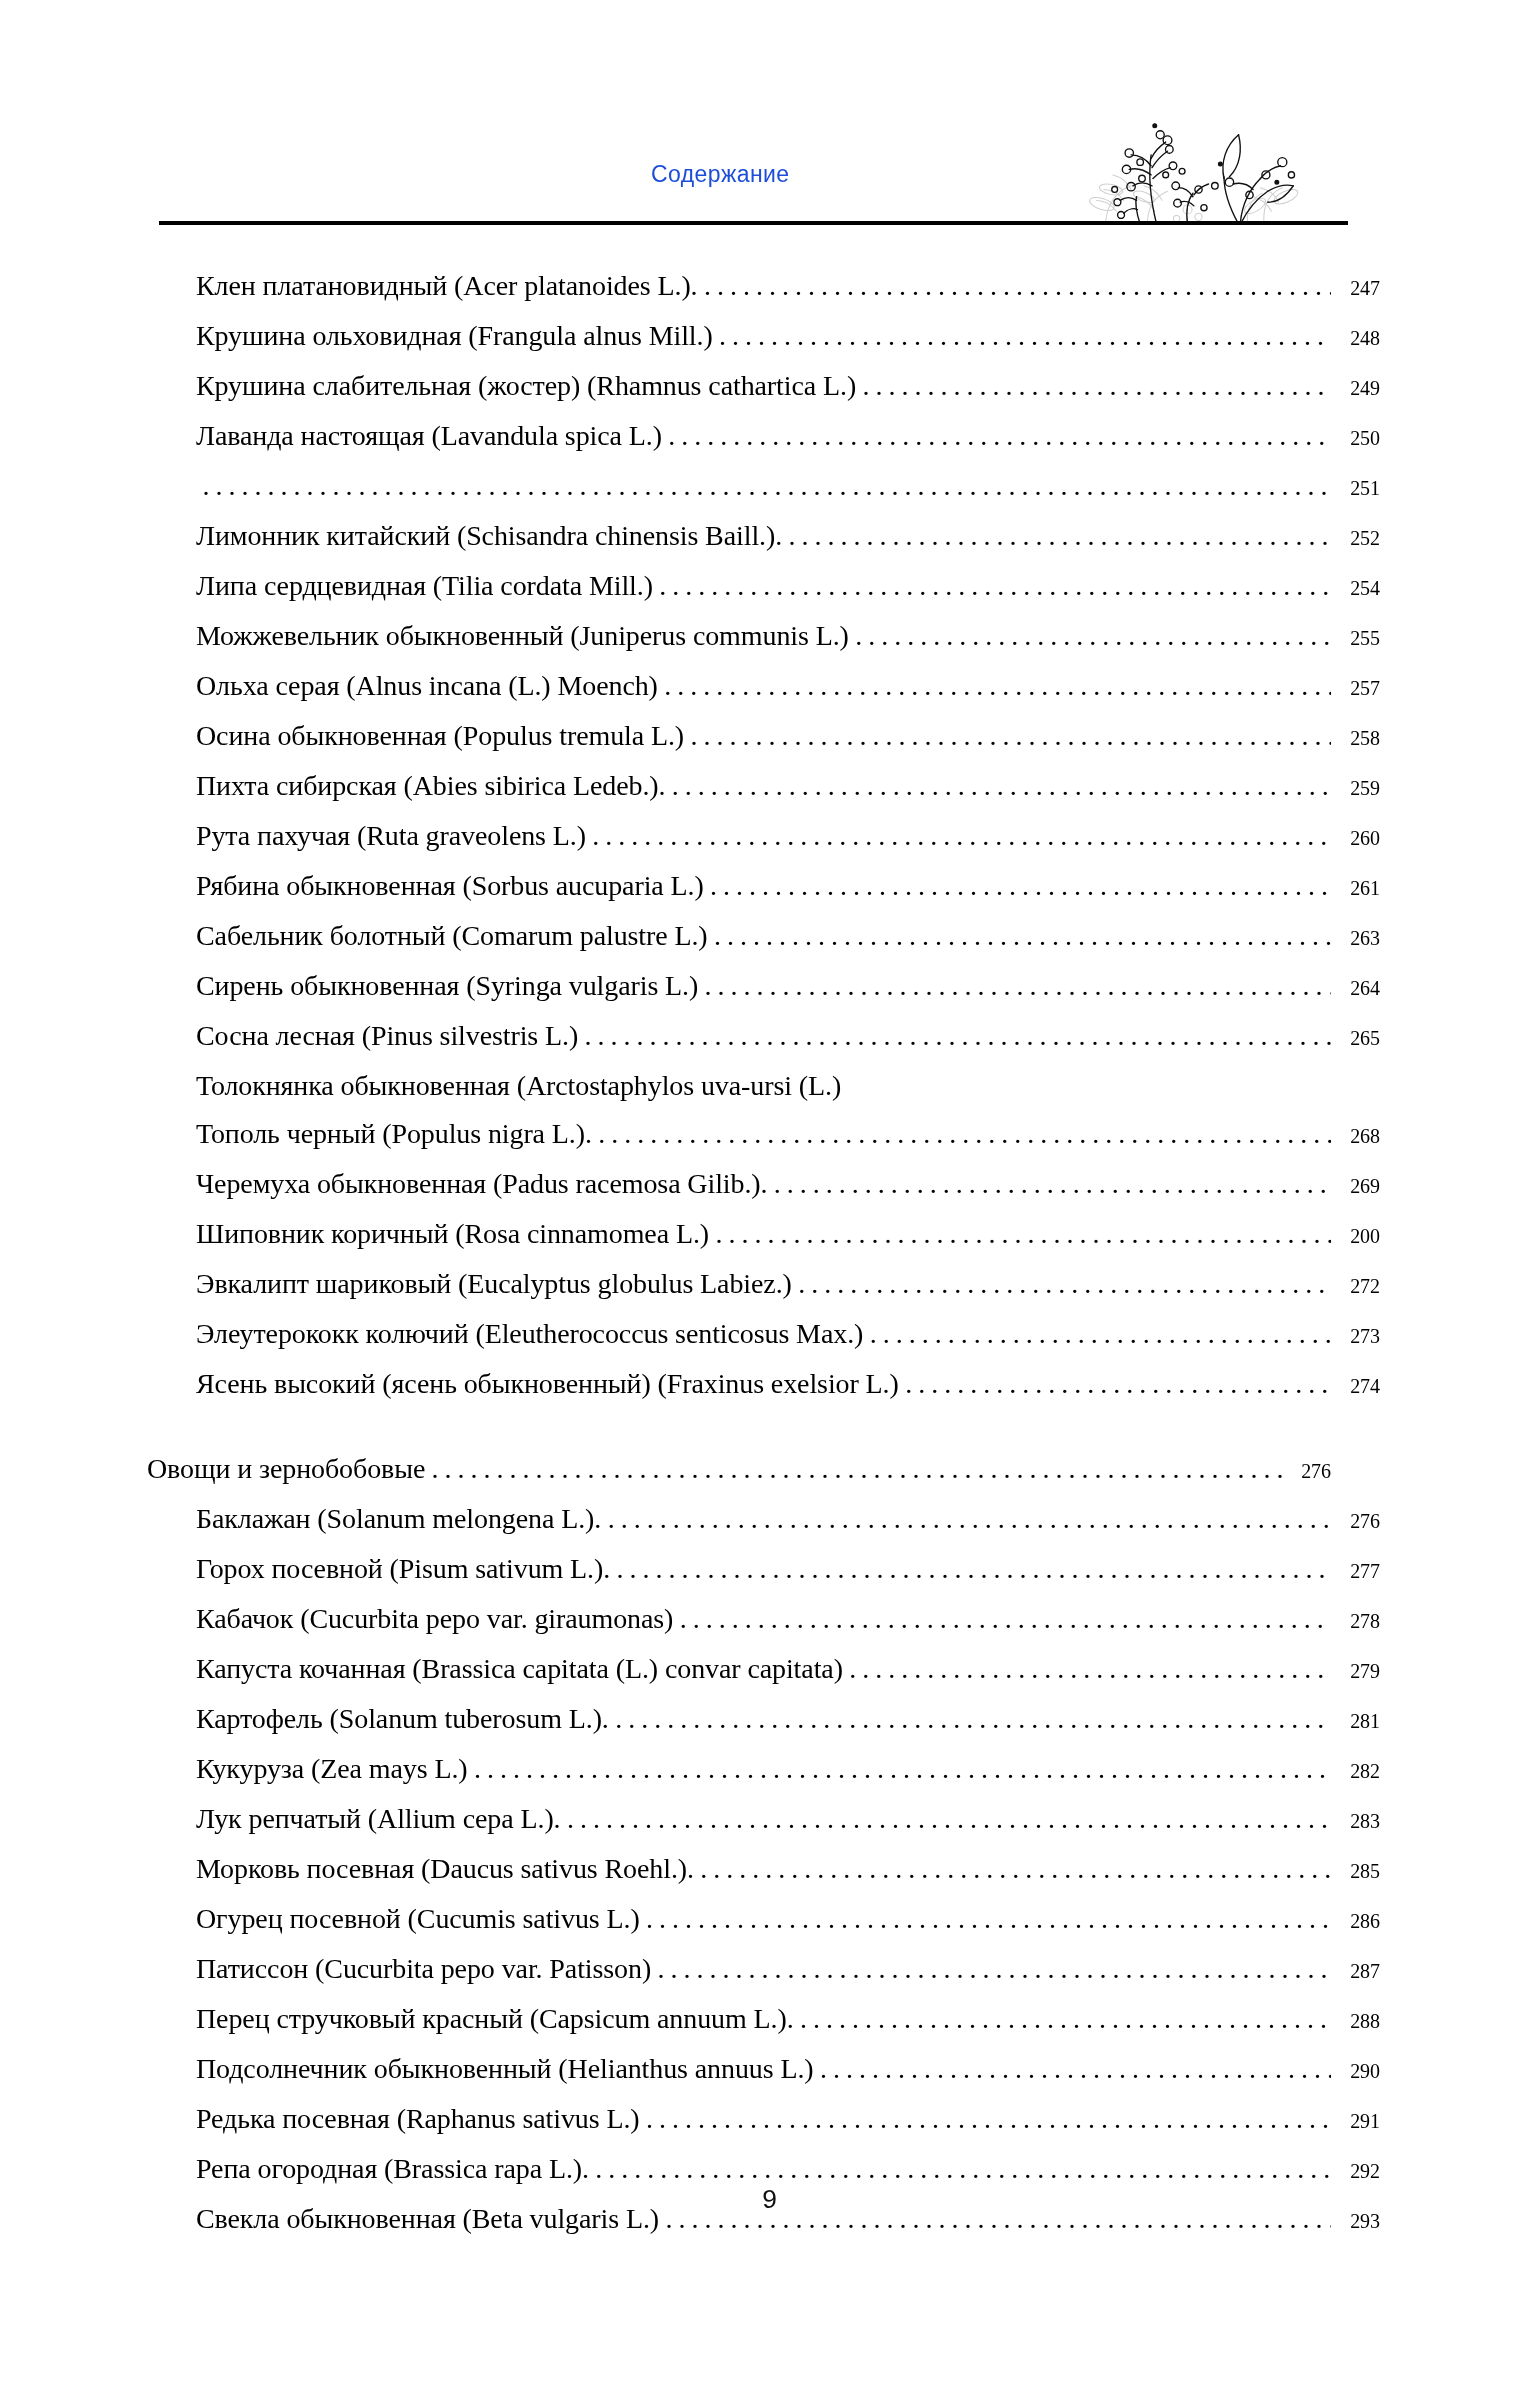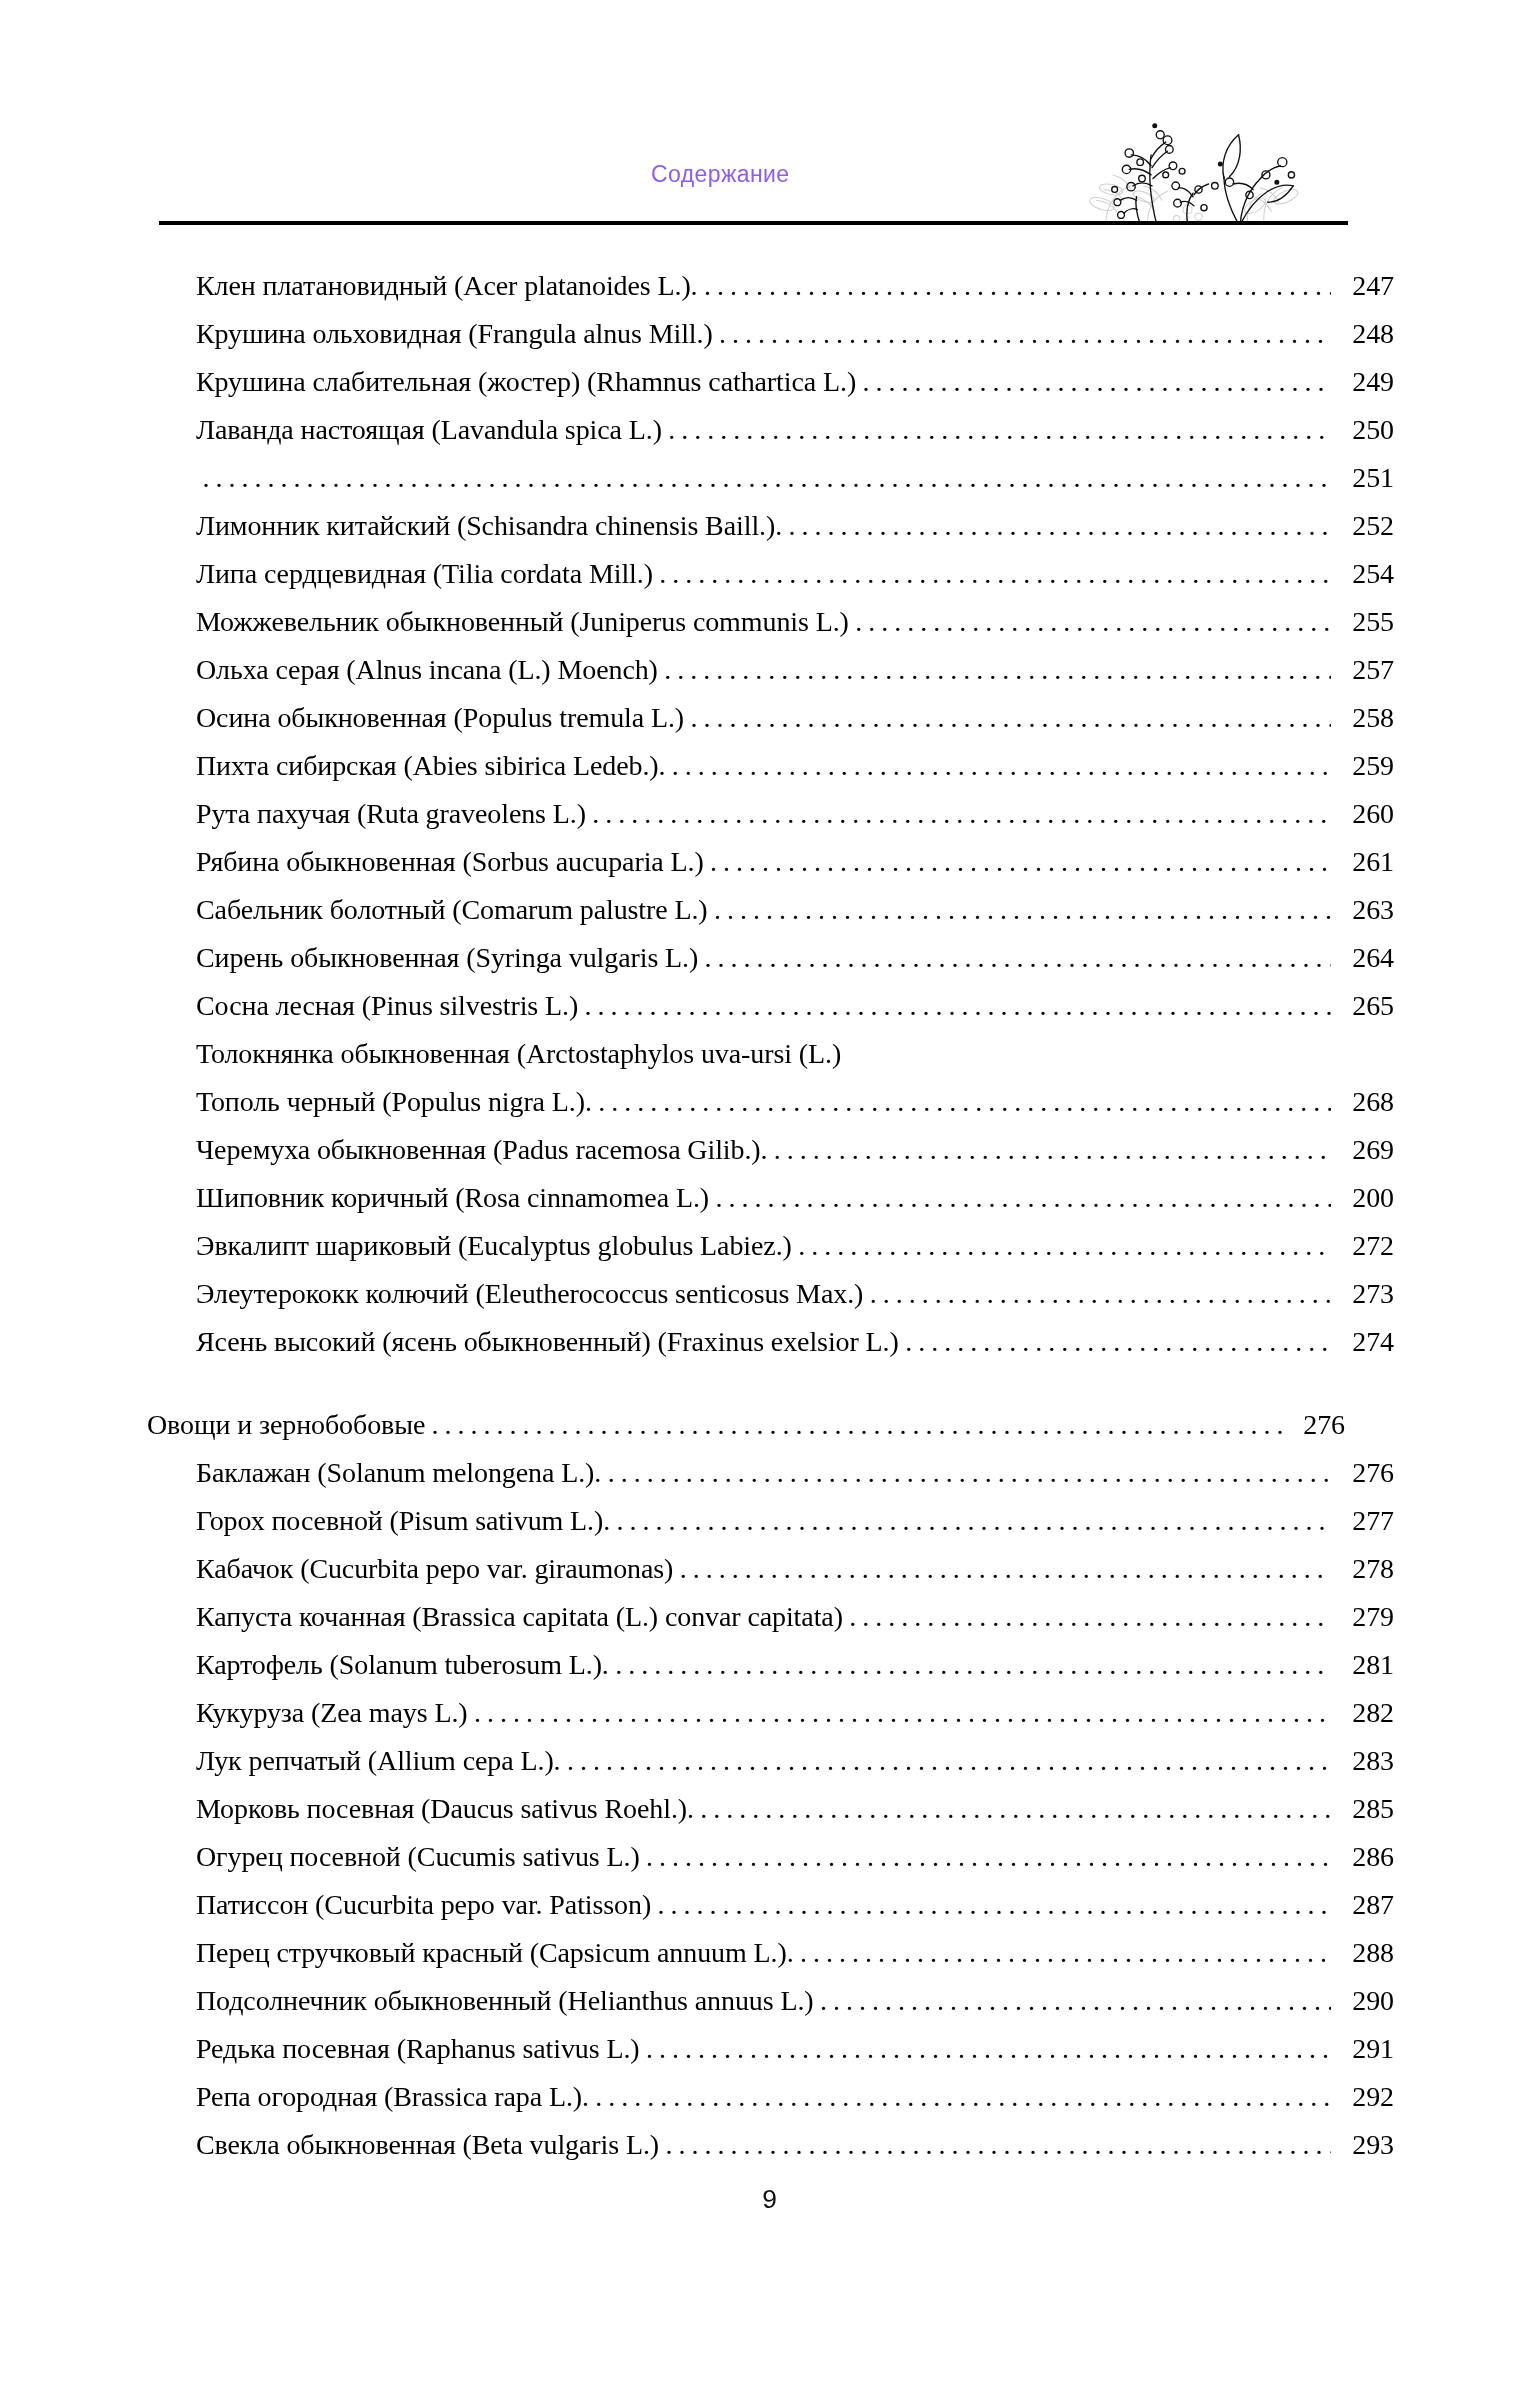--- a/index.html
+++ b/index.html
@@ -31,21 +31,21 @@
     width: 1189px;
     height: 82px;
   }
   .running-head-title {
     position: absolute;
     left: 492px;
     top: 24px;
     font-family: "Liberation Sans", "DejaVu Sans", sans-serif;
     font-size: 23px;
     letter-spacing: 0.4px;
-    color: #8b5cf6;
+    color: #1d4ed8;
     white-space: nowrap;
   }
   .head-ornament {
     position: absolute;
     right: 42px;
     top: -35px;
     width: 246px;
     height: 123px;
     overflow: hidden;
     pointer-events: none;
@@ -97,22 +97,22 @@
     color: #000000;
     min-width: 9px;
   }
   .toc-leader::before {
     content: "......................................................................................................";
   }
 
   .toc-page {
     flex: 0 0 auto;
     width: 58px;
-    text-align: right;
-    font-size: 28px;
+    text-align: center;
+    font-size: 20px;
     white-space: nowrap;
   }
 
   
   .toc-row.cont-first .toc-leader,
   .toc-row.cont-first .toc-page { visibility: hidden; }
 
   .toc-gap { height: 35px; }
 
   

